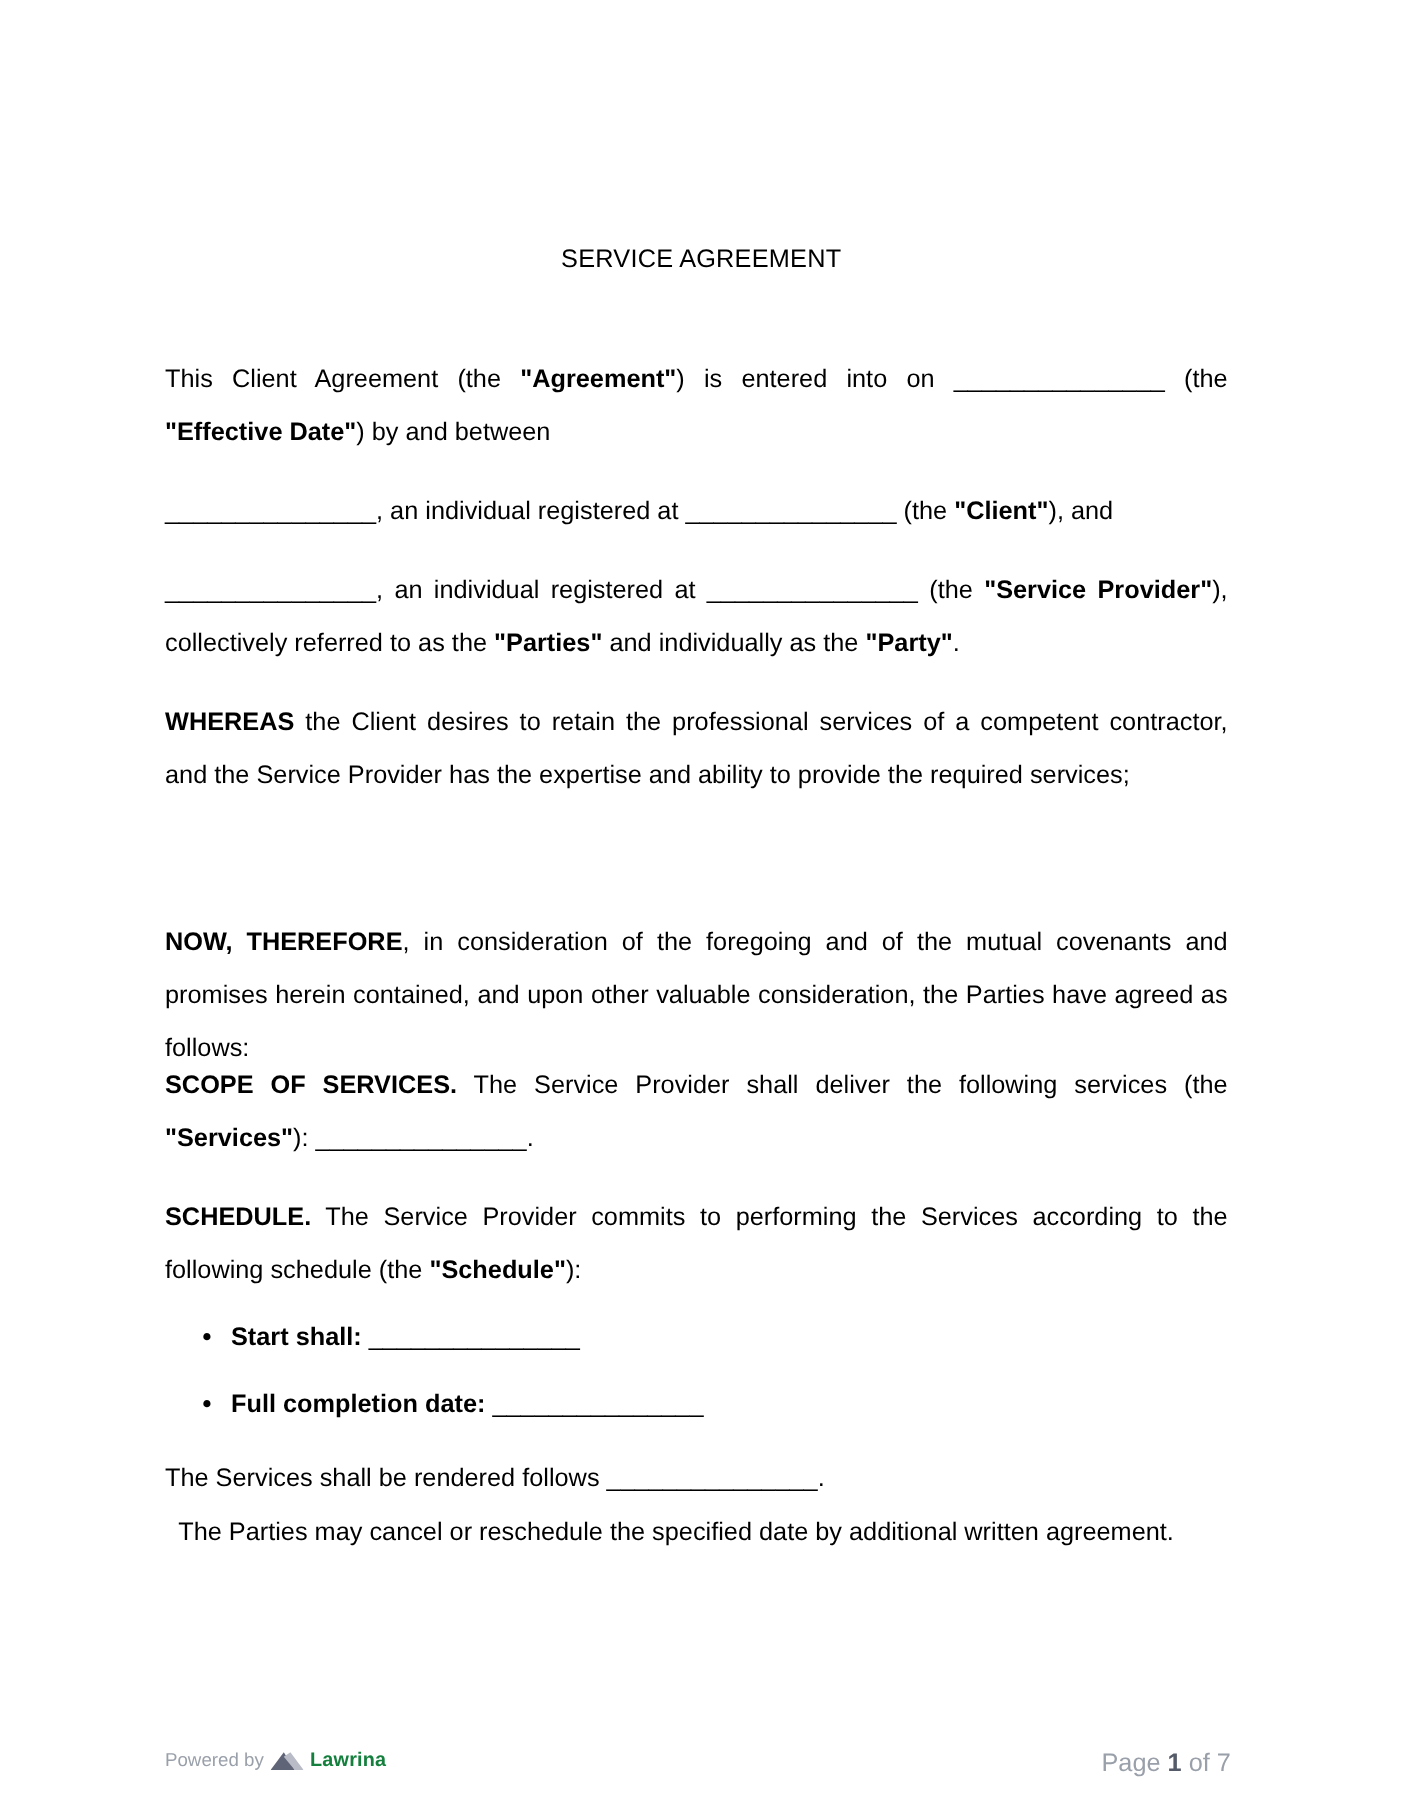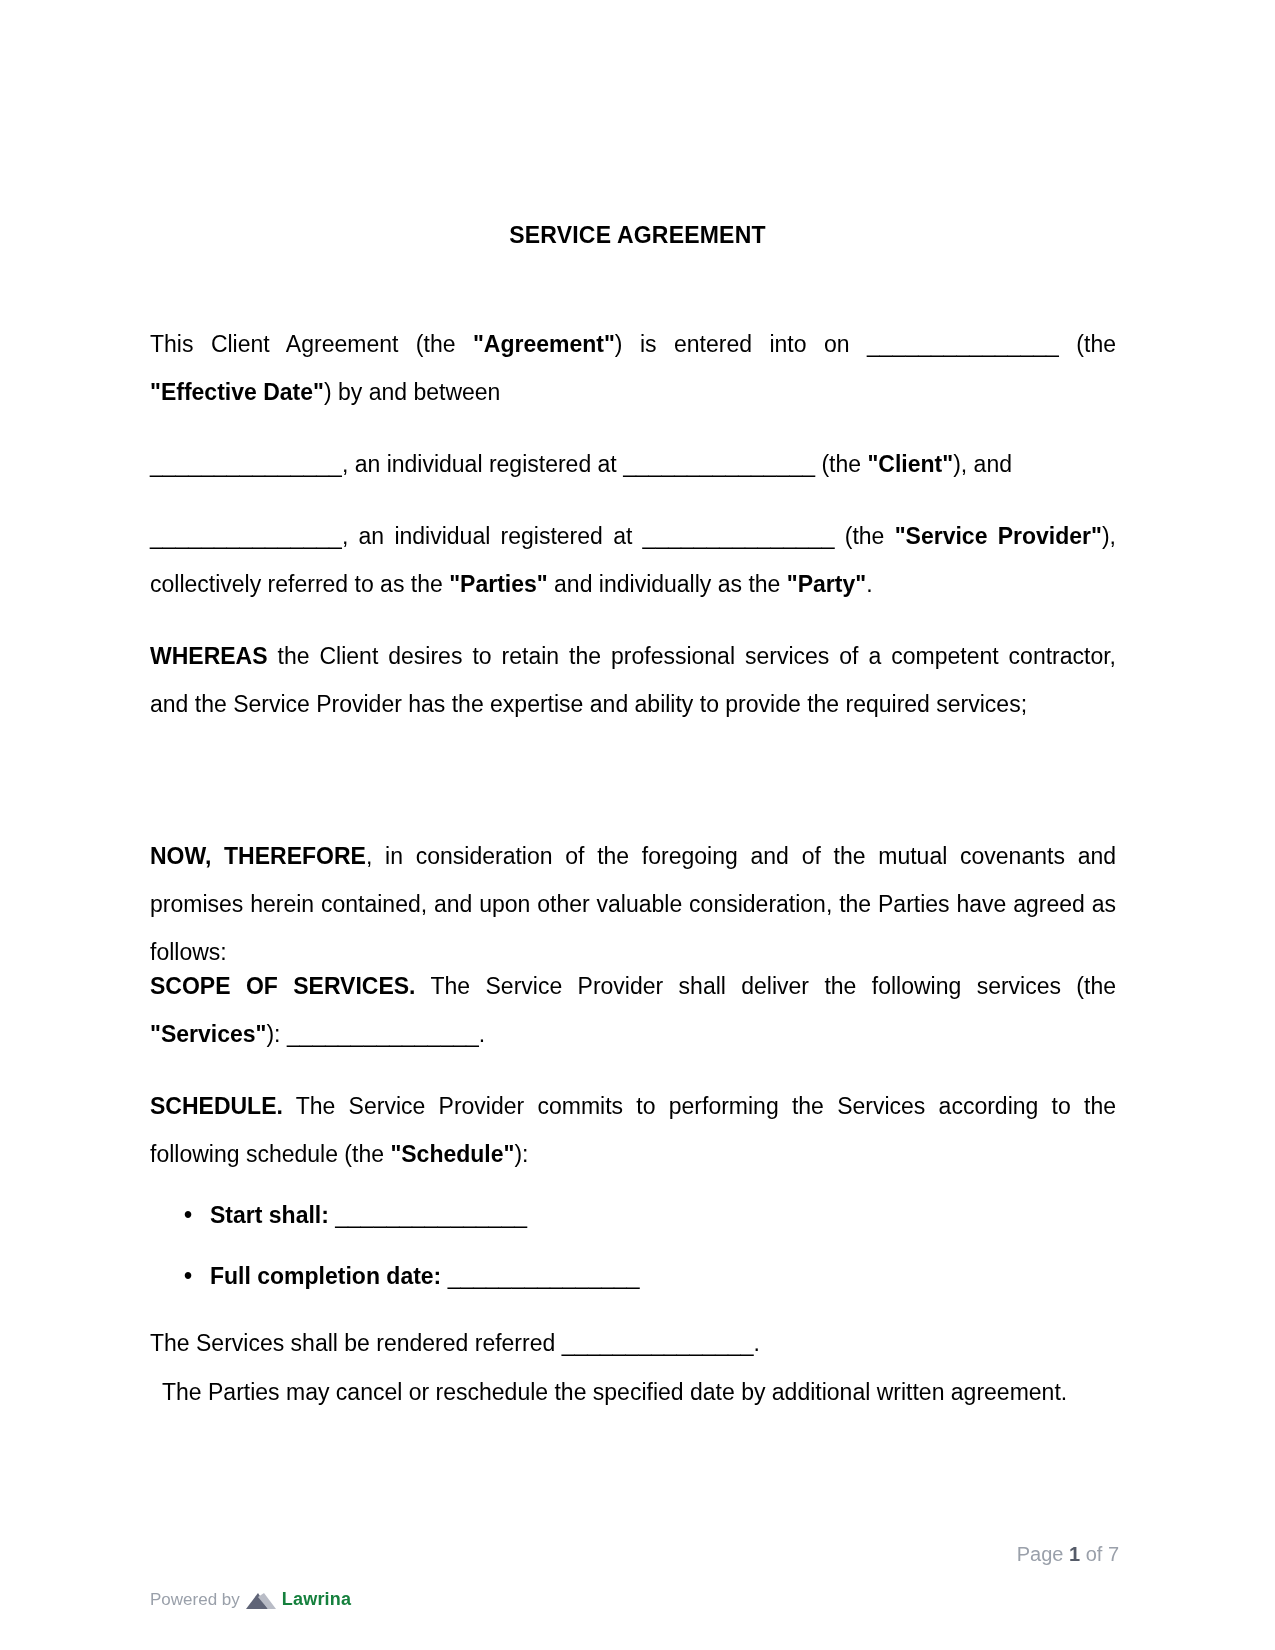--- a/index.html
+++ b/index.html
@@ -2,21 +2,21 @@
 <html><head>
 <meta charset="utf-8">
 <style>
   html, body { margin: 0; padding: 0; background: #ffffff; }
   body {
     width: 1275px; height: 1650px; position: relative; overflow: hidden;
     font-family: "Liberation Sans", sans-serif; color: #000;
   }
   .page-title {
     position: absolute; left: 0; right: 0; top: 222px;
-    text-align: center; font-weight: bold; font-size: 23px; letter-spacing: 0.2px;
+    text-align: center; font-weight: normal; font-size: 23px; letter-spacing: 0.2px;
   }
   .body-text {
     position: absolute; left: 150px; width: 966px;
     font-size: 23px; line-height: 48px; text-align: justify;
   }
   .body-text p { margin: 0; }
   .lastleft { text-align-last: left; }
   b { font-weight: bold; }
   .blank { white-space: nowrap; }
   ul.schedule {
@@ -26,21 +26,21 @@
   ul.schedule li { position: relative; height: 61px; line-height: 30px; }
   ul.schedule li .bullet {
     position: absolute; left: -26px; top: 0; font-weight: bold;
   }
   .footer-left {
     position: absolute; left: 150px; top: 1589px; font-size: 17px; color: #9aa0aa;
     display: flex; align-items: center; gap: 6px;
   }
   .footer-left .brand { color: #15803d; font-weight: bold; font-size: 18px; letter-spacing: 0.2px; }
   .footer-right {
-    position: absolute; right: 156px; top: 1543px; font-size: 20px; color: #9aa0aa;
+    position: absolute; right: 156px; top: 1589px; font-size: 23px; color: #9aa0aa;
   }
   .footer-right .cur { color: #555b68; font-weight: bold; }
 </style>
 </head>
 <body>
 
 <div class="page-title">SERVICE AGREEMENT</div>
 
 <div class="body-text" style="top:320px;">
   <p class="lastleft">
@@ -90,21 +90,21 @@
     <span>Start shall: </span><span class="blank" style="font-weight:normal;">_______________</span>
   </li>
   <li>
     <span class="bullet">•</span>
     <span>Full completion date: </span><span class="blank" style="font-weight:normal;">_______________</span>
   </li>
 </ul>
 
 <div class="body-text" style="top:1319px;">
   <p class="lastleft">
-    <span>The Services shall be rendered referred </span><span class="blank">_______________</span><span>.</span>
+    <span>The Services shall be rendered follows </span><span class="blank">_______________</span><span>.</span>
   </p>
 </div>
 
 <div class="body-text" style="top:1368px;margin-left:12px;">
   <p class="lastleft">The Parties may cancel or reschedule the specified date by additional written agreement.</p>
 </div>
 
 <div class="footer-left">
   <span>Powered by</span>
   <svg width="30" height="18" viewBox="0 0 30 18">

